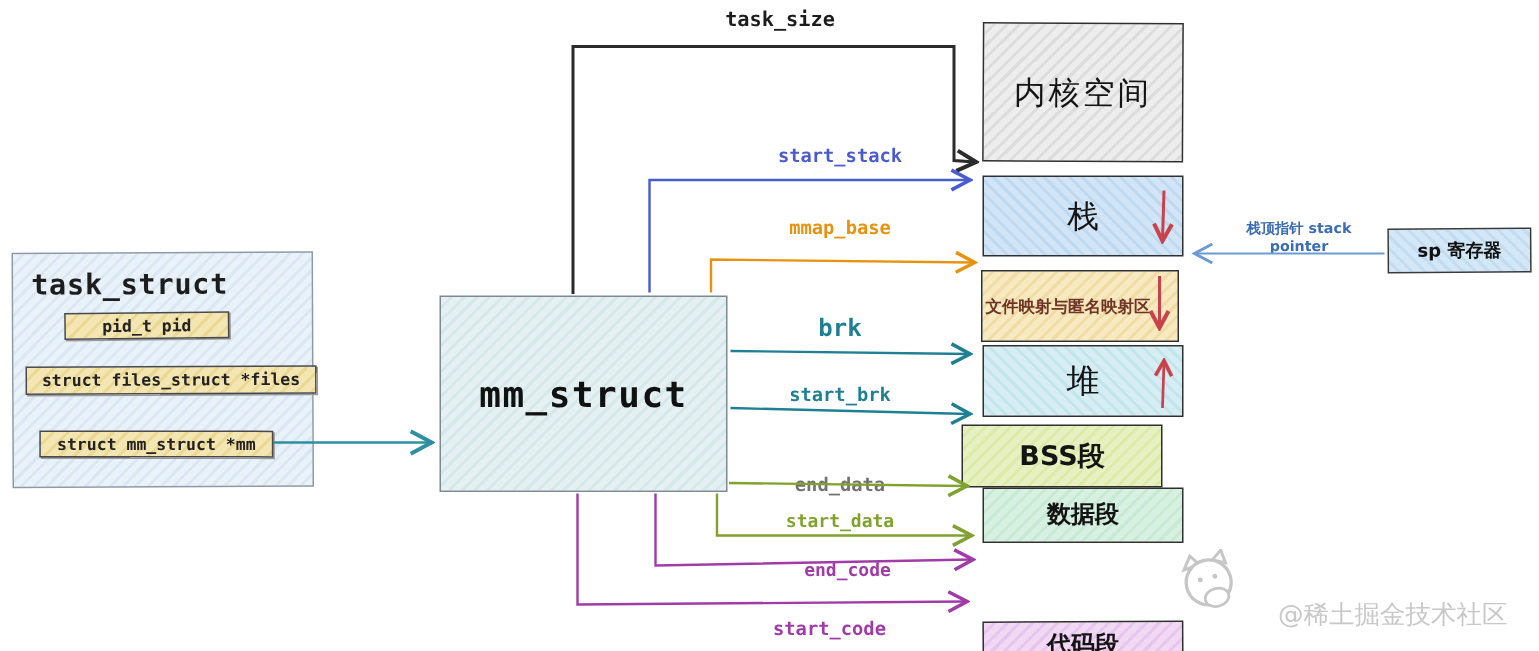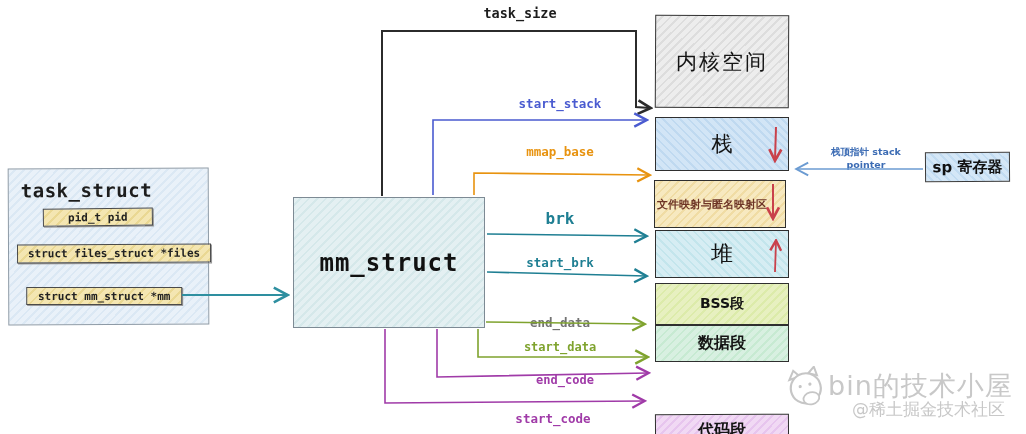--- a/index.html
+++ b/index.html
@@ -47,35 +47,35 @@
     font-size:21px; letter-spacing:2px; transform:rotate(0.3deg); }
   .r-stack  { left:655px; top:117px; width:134px; height:54px;
     background:repeating-linear-gradient(45deg,#d2e5f6 0 4px,#bfd9f0 4px 6px);
     font-size:21px; }
   .r-mmap   { left:654px; top:180px; width:132px; height:48px;
     background:repeating-linear-gradient(135deg,#f7e9c0 0 4px,#f0dca4 4px 6px);
     font-size:11px; font-weight:bold; color:#6e3526; padding-right:16px; }
   .r-heap   { left:655px; top:230px; width:134px; height:48px;
     background:repeating-linear-gradient(45deg,#d6edf3 0 4px,#c3e5ec 4px 6px);
     font-size:22px; }
-  .r-bss    { left:655px; top:283px; width:134px; height:42px;
+  .r-bss    { left:641px; top:283px; width:134px; height:42px;
     background:repeating-linear-gradient(135deg,#e7f0c0 0 4px,#dcebaa 4px 6px);
-    font-size:14px; font-weight:bold; }
+    font-size:18px; font-weight:bold; }
   .r-data   { left:655px; top:325px; width:134px; height:37px;
     background:repeating-linear-gradient(135deg,#d8f0e1 0 4px,#c7ead2 4px 6px);
     font-size:16px; font-weight:bold; }
   .r-code   { left:655px; top:370px; width:134px; height:32px;
     background:repeating-linear-gradient(135deg,#f1d9f4 0 4px,#e7c5ee 4px 6px);
     font-size:16px; font-weight:bold; transform:rotate(-0.3deg);margin-top:44px; }
 
   .sp-box {
-    left:925px; top:152px; width:85px; height:30px;
+    left:925px; top:152px; width:96px; height:30px;
     background:repeating-linear-gradient(45deg,#d4e7f7 0 4px,#c2dcf2 4px 6px);
     border-color:#3a3a3a; display:flex; align-items:center; justify-content:center;
-    font-size:15px; font-weight:bold; color:#111; transform:rotate(-0.4deg);
+    font-size:12px; font-weight:bold; color:#111; transform:rotate(-0.4deg);
   }
 
   
   .plabel { position:absolute; text-align:center; font-family:"DejaVu Sans Mono", monospace; font-weight:bold; }
   .lbl-task-size   { left:452px; top:5px;   width:136px; font-size:13.5px; color:#1d1d1d; }
   .lbl-start-stack { left:490px; top:96px;  width:140px; font-size:12.5px; color:#4a5bd0; }
   .lbl-mmap-base   { left:490px; top:144px; width:140px; font-size:12.5px; color:#e8930f; }
   .lbl-brk         { left:500px; top:209px; width:120px; font-size:16px;   color:#1f7f93; }
   .lbl-start-brk   { left:495px; top:255px; width:130px; font-size:12.5px; color:#1f7f93; }
   .lbl-end-data    { left:495px; top:315px; width:130px; font-size:12.5px; color:#737373; }
@@ -190,16 +190,15 @@
   <svg class="wm-logo" width="50" height="46" viewBox="0 0 50 46">
     <g transform="rotate(-14 25 23)">
       <path d="M10,10 L16,2 L21,9 Z" fill="#ffffff" stroke="#c6c6c6" stroke-width="2"></path>
       <path d="M30,8 L37,3 L38,12 Z" fill="#ffffff" stroke="#c6c6c6" stroke-width="2"></path>
       <circle cx="24" cy="22" r="15" fill="#ffffff" stroke="#c6c6c6" stroke-width="2.2"></circle>
       <circle cx="19" cy="19" r="1.6" fill="#c6c6c6"></circle>
       <circle cx="29" cy="19" r="1.6" fill="#c6c6c6"></circle>
       <ellipse cx="27" cy="33" rx="8" ry="6" fill="#ffffff" stroke="#c6c6c6" stroke-width="1.8"></ellipse>
     </g>
   </svg>
-  <div class="watermark wm-title">bin的技术小屋</div>
   <div class="watermark wm-subtitle">@稀土掘金技术社区</div>
 
 </div>
 
 </body></html>

